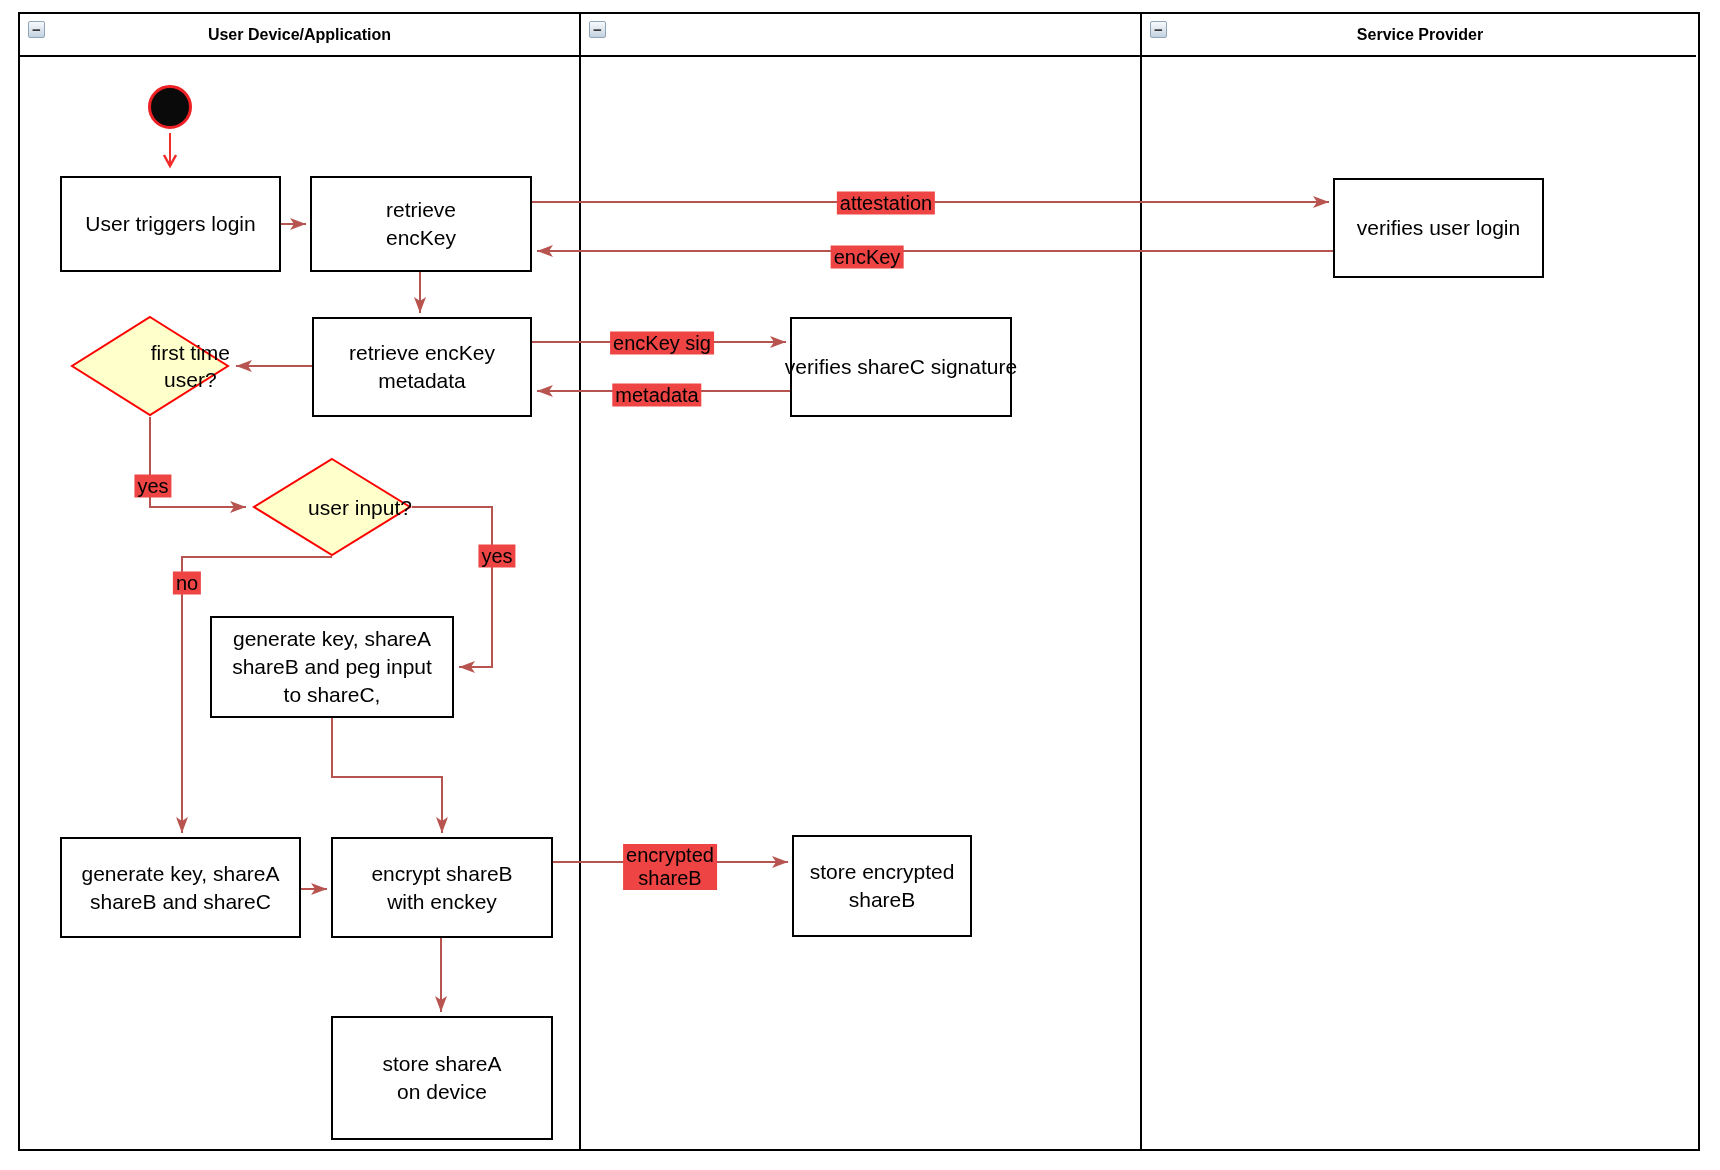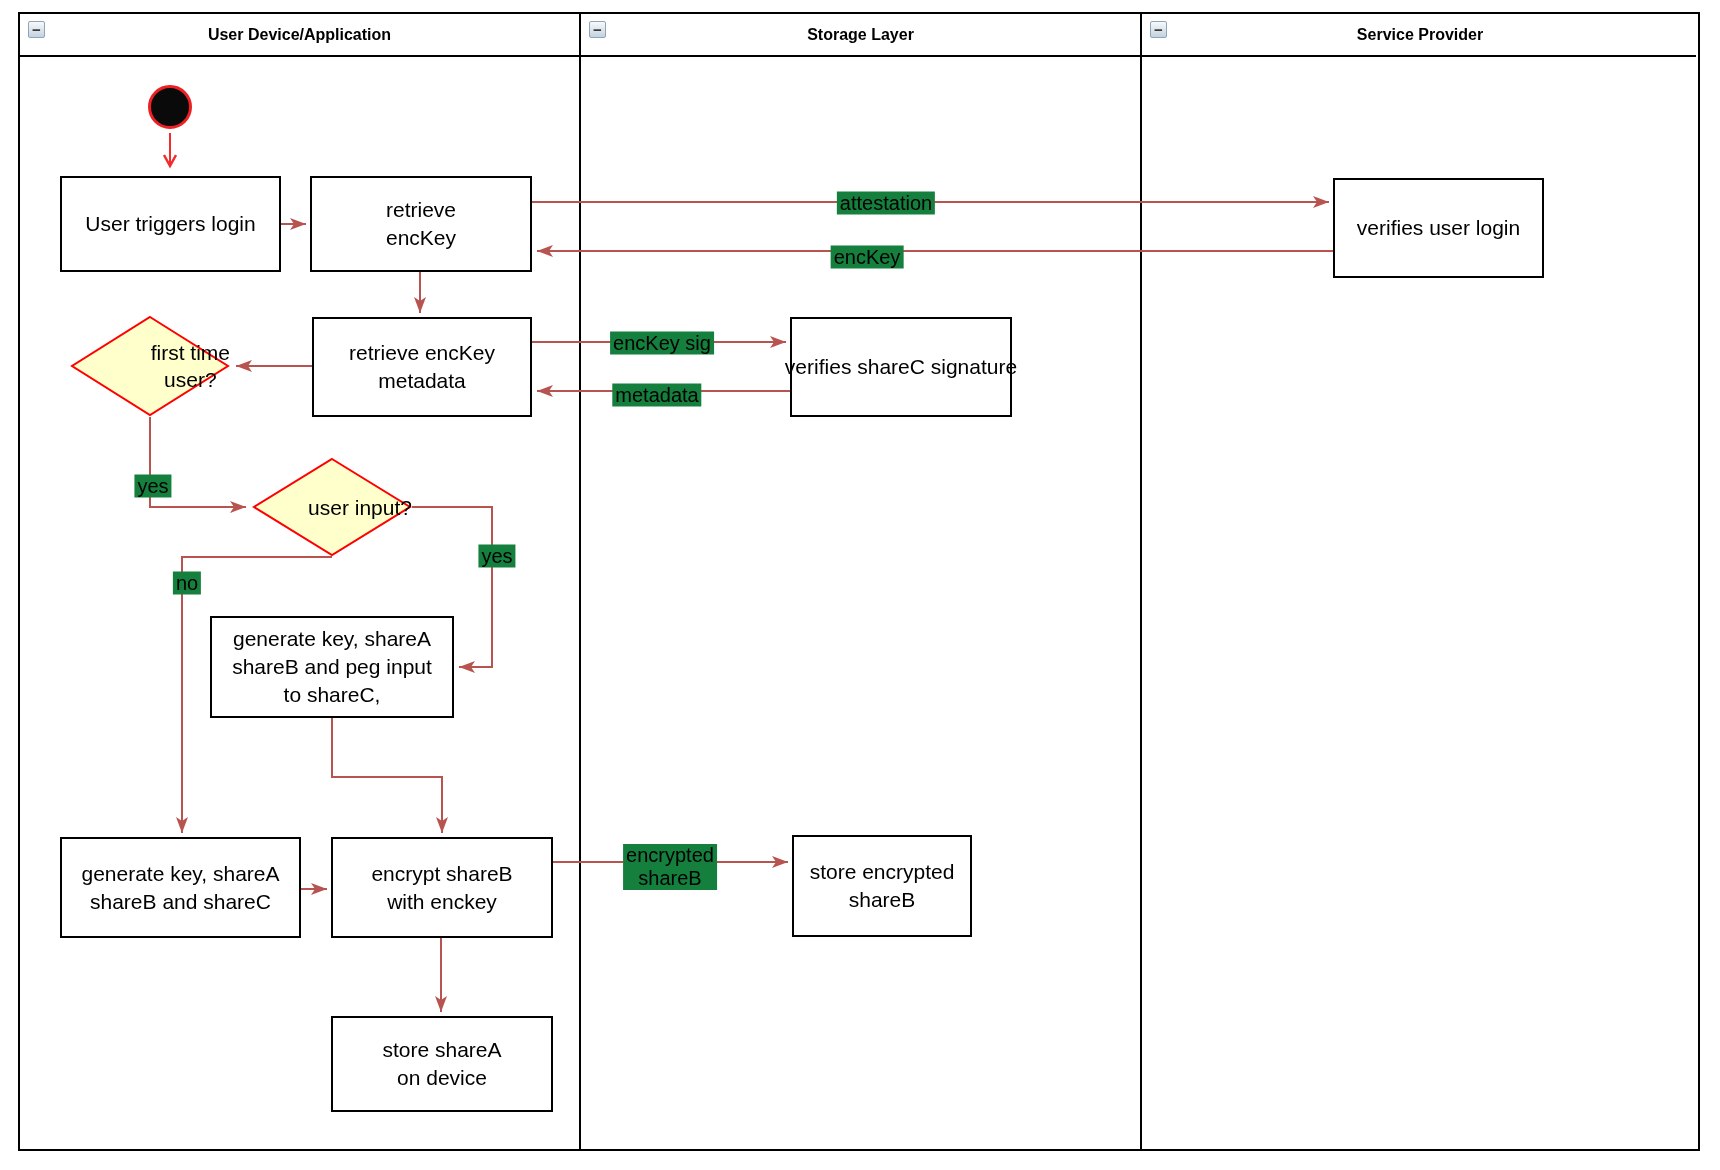--- a/index.html
+++ b/index.html
@@ -25,40 +25,39 @@
   .node.overflow{white-space:nowrap;overflow:visible;}
   
   .decision{display:flex;align-items:center;justify-content:flex-end;}
   .decision svg{position:absolute;left:0;top:0;}
   .decision .dlabel{position:relative;z-index:2;font-size:21px;line-height:27px;
     white-space:pre-line;text-align:center;}
   
   .start-circle{left:148px;top:85px;width:38px;height:38px;border-radius:50%;
     background:#0a0a0a;border:3px solid #ed2024;}
   
-  .elabel{transform:translate(-50%,-50%);background:#15803d;padding:0 3px;
+  .elabel{transform:translate(-50%,-50%);background:#ef4444;padding:0 3px;
     font-size:20px;line-height:23px;white-space:pre-line;text-align:center;z-index:3;}
   svg.wires{left:0;top:0;z-index:1;}
   .node,.decision,.start-circle,.elabel{z-index:2;}
 </style>
 </head>
 <body>
 
 <div id="canvas">
 
   <div class="abs frame"></div>
   <div class="abs header-underline"></div>
   <div class="abs lane-divider" style="left:579px;"></div>
   <div class="abs lane-divider" style="left:1140px;"></div>
 
   <div class="abs collapse-btn" style="left:28px;">−</div>
   <div class="abs collapse-btn" style="left:589px;">−</div>
   <div class="abs collapse-btn" style="left:1150px;">−</div>
   <div class="abs lane-title" style="left:20px;width:559px;">User Device/Application</div>
-  <div class="abs lane-title" style="left:581px;width:559px;">Storage Layer</div>
   <div class="abs lane-title" style="left:1142px;width:556px;">Service Provider</div>
 
   <svg class="abs wires" width="1720" height="1170" viewBox="0 0 1720 1170">
     <defs>
       <marker id="arrow" markerUnits="userSpaceOnUse" markerWidth="18" markerHeight="14" refX="16" refY="6" orient="auto">
         <path d="M0,0 L16,6 L0,12 L4,6 Z" fill="#B85450"></path>
       </marker>
       <marker id="arrowOpen" markerUnits="userSpaceOnUse" markerWidth="18" markerHeight="16" refX="13" refY="7" orient="auto">
         <path d="M2,1 L13,7 L2,13" fill="none" stroke="#F22B2B" stroke-width="2.5"></path>
       </marker>
@@ -95,21 +94,21 @@
   <div class="abs node overflow" style="left:790px;top:317px;width:222px;height:100px;">verifies shareC signature</div>
   <div class="abs node" style="left:210px;top:616px;width:244px;height:102px;">generate key, shareA
 shareB and peg input
 to shareC,</div>
   <div class="abs node" style="left:60px;top:837px;width:241px;height:101px;">generate key, shareA
 shareB and shareC</div>
   <div class="abs node" style="left:331px;top:837px;width:222px;height:101px;">encrypt shareB
 with enckey</div>
   <div class="abs node" style="left:792px;top:835px;width:180px;height:102px;">store encrypted
 shareB</div>
-  <div class="abs node" style="left:331px;top:1016px;width:222px;height:96px;">store shareA
+  <div class="abs node" style="left:331px;top:1016px;width:222px;height:124px;">store shareA
 on device</div>
 
   <div class="abs decision" style="left:70px;top:315px;width:160px;height:102px;">
     <svg width="160" height="102" viewBox="0 0 160 102">
       <polygon points="80,2 158,51 80,100 2,51" fill="#FFFFCC" stroke="#FF0000" stroke-width="2"></polygon>
     </svg>
     <span class="dlabel">first time
 user?</span>
   </div>
   <div class="abs decision" style="left:252px;top:457px;width:160px;height:100px;">

